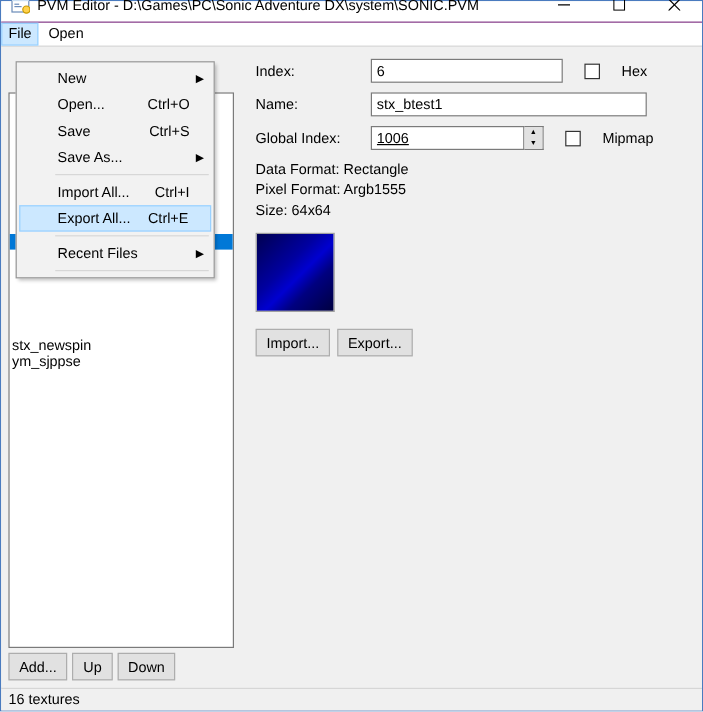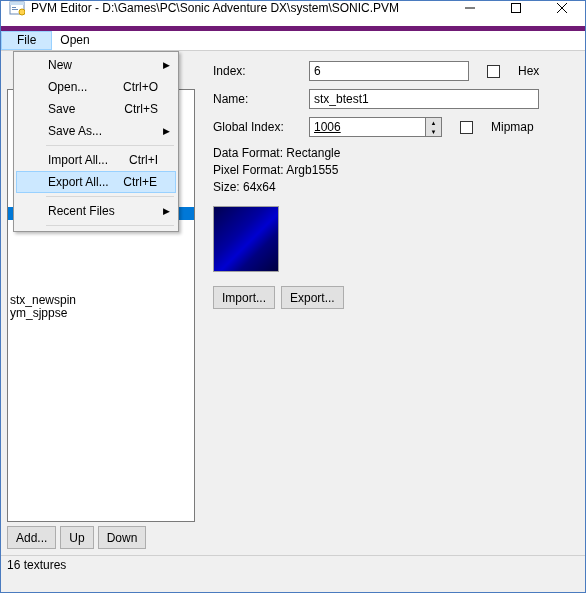--- a/index.html
+++ b/index.html
@@ -1,46 +1,46 @@
 <!DOCTYPE html>
 <html><head>
 <meta charset="utf-8">
 <style>
 * { box-sizing: border-box; font-family: "Segoe UI", Tahoma, sans-serif; font-size: 12px; }
 body { margin: 0; background: #fff; }
 .window { width: 586px; height: 593px; border: 1px solid #4a7bbf; display: flex; flex-direction: column; background: #f0f0f0; position: relative; }
-.titlebar { height: 30px; background: #fff; display: flex; align-items: center; padding: 0 0 12px 8px; border-bottom: 5px solid #701a75; }
+.titlebar { height: 18px; background: #fff; display: flex; align-items: center; padding: 0 0 12px 8px; border-bottom: 1px solid #701a75; }
 .titlebar .icon { width: 16px; height: 16px; margin-right: 6px; display:flex;align-items:center;justify-content:center;}
 .titlebar .title { flex: 1; color: #000; }
 .titlebar .btns { display: flex; height: 100%; }
 .titlebar .btn { width: 46px; display: flex; align-items: center; justify-content: center; color: #000; }
 .titlebar .btn.close { width: 46px; }
 .menubar { height: 20px; background: #fff; display: flex; border-bottom: 1px solid #d0d0d0; }
 .menubar .item { padding: 2px 8px 2px 8px; }
-.menubar .item.open { background: #cce8ff; border: 1px solid #99d1ff; padding: 1px 15px; }
+.menubar .item.open { background: #cce8ff; border: 1px solid #99d1ff; padding: 1px 5px; }
 .client { flex: 1; display: flex; position: relative; background: #f0f0f0; }
 .leftpane { width: 200px; display: flex; flex-direction: column; padding: 6px; gap: 4px; margin-top: 32px; }
 .listbox { flex: 1; background: #fff; border: 1px solid #7a7a7a; position: relative; overflow: hidden; }
 .list-content { position: absolute; left: 2px; top: 204px; line-height: 13px; }
 .list-content div { white-space: nowrap; }
 .list-sel { position: absolute; left: 0; right: 0; top: 117px; height: 13px; background: #0078d7; }
 .btnrow { display: flex; gap: 4px; align-items: center; }
 .btnrow button, .rp-btns button { height: 23px; padding: 0 8px; background: #e1e1e1; border: 1px solid #adadad; }
 .rightpane { flex: 1; padding: 10px 12px; display: flex; flex-direction: column; gap: 8px; }
 .row { display: flex; align-items: center; gap: 18px; }
 .row .lbl { width: 78px; }
 .txt { height: 20px; border: 1px solid #7a7a7a; background: #fff; padding: 1px 4px; }
 .num { display: flex; }
 .num .spin { width: 16px; border: 1px solid #7a7a7a; border-left: none; display: flex; flex-direction: column; }
 .num .spin div { flex:1; display:flex; align-items:center; justify-content:center; font-size:6px; background:#e1e1e1; }
 .chk { width: 13px; height: 13px; border: 1px solid #333; background: #fff; display:inline-block; }
 .info { line-height: 17px; }
 .preview { width: 66px; height: 66px; border: 1px solid #a0a0a0; background: linear-gradient(135deg,#000050 0%,#0000a0 40%,#0000d0 55%,#000080 70%,#000040 100%); margin-top: 2px; }
 .rp-btns { display: flex; gap: 6px; margin-top: 6px; }
-.statusbar { height: 37px; background: #f0f0f0; border-top: 1px solid #d0d0d0; padding: 2px 6px; display:flex; align-items:flex-start; }
+.statusbar { height: 19px; background: #f0f0f0; border-top: 1px solid #d0d0d0; padding: 2px 6px; display:flex; align-items:flex-start; }
 .dropdown { position: absolute; left: 12px; top: 50px; width: 166px; background: #f2f2f2; border: 1px solid #979797; box-shadow: 2px 2px 3px rgba(0,0,0,.25); padding: 2px; z-index: 10; }
 .dropdown .gutter { position:absolute; left:2px; top:2px; bottom:2px; width:26px; background:#f2f2f2; }
 .dd-item { position: relative; height: 22px; display: flex; align-items: center; padding-left: 32px; }
 .dd-item.hi { background: #cce8ff; border: 1px solid #99d1ff; padding-left:31px; }
 .dd-item .sc { margin-left: auto; padding-right: 18px; color: #000; }
 .dd-item .arrow { position:absolute; right:6px; font-size:9px; }
 .dd-sep { height: 1px; background: #d7d7d7; margin: 3px 2px 3px 30px; }
 svg { display:block; }
 </style>
 </head>
@@ -108,21 +108,21 @@
         <span class="chk"></span>
         <span>Hex</span>
       </div>
       <div class="row">
         <span class="lbl">Name:</span>
         <input class="txt" style="width: 230px;" value="stx_btest1">
       </div>
       <div class="row">
         <span class="lbl">Global Index:</span>
         <div class="num">
-          <input class="txt" style="width: 117px; text-decoration: underline;" value="1006">
+          <input class="txt" style="width: 128px; text-decoration: underline;" value="1006">
           <div class="spin">
               <div>▲</div>
               <div>▼</div>
             </div>
         </div>
         <span class="chk"></span>
         <span>Mipmap</span>
       </div>
       <div class="info">
         <div>Data Format: Rectangle</div>

